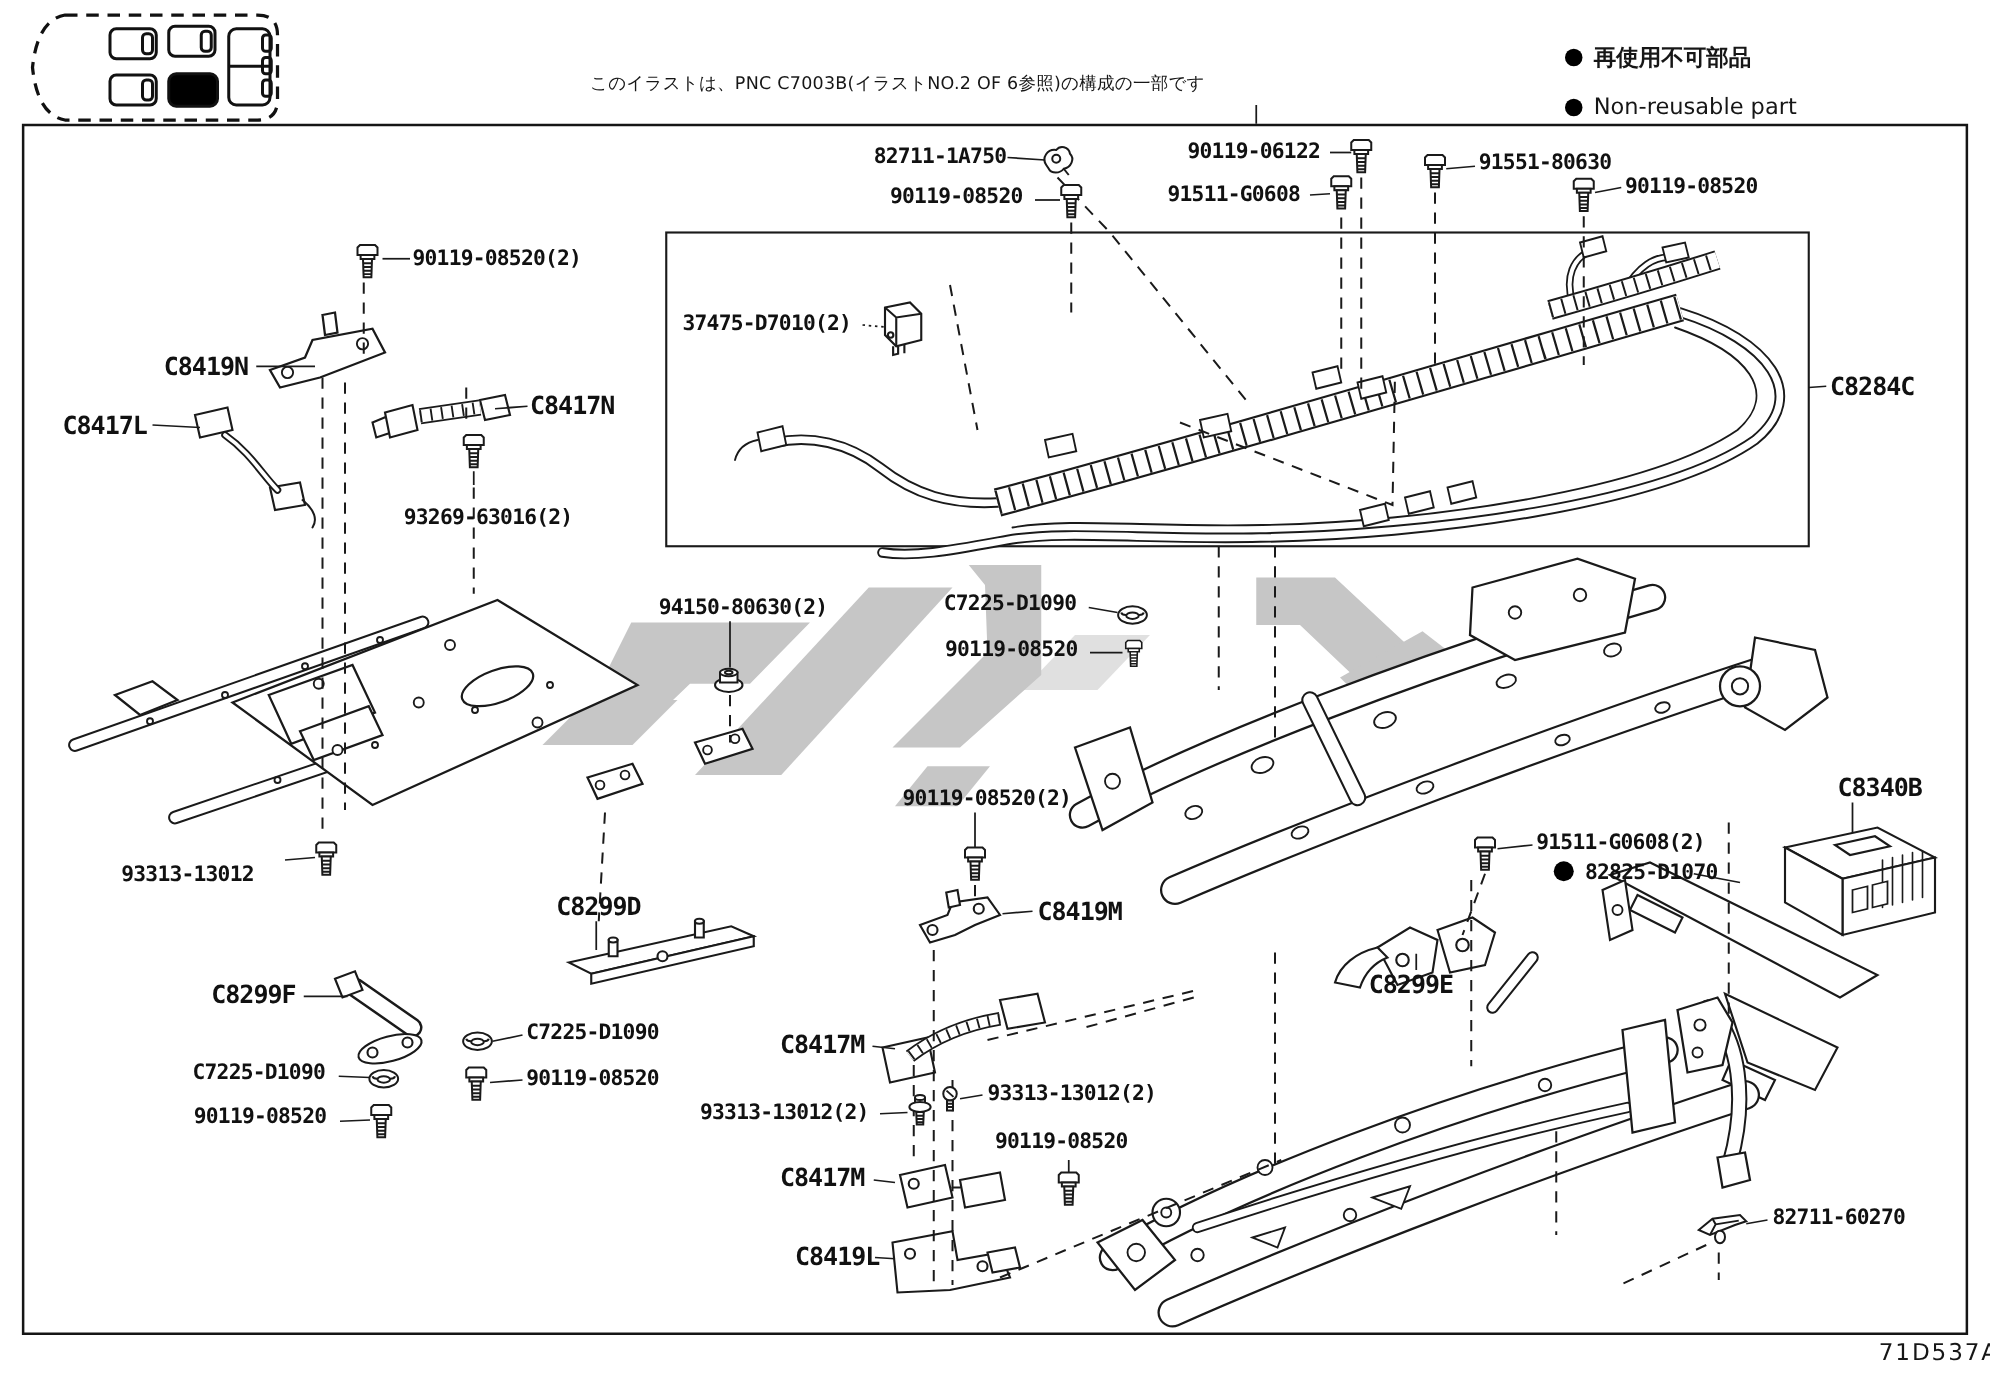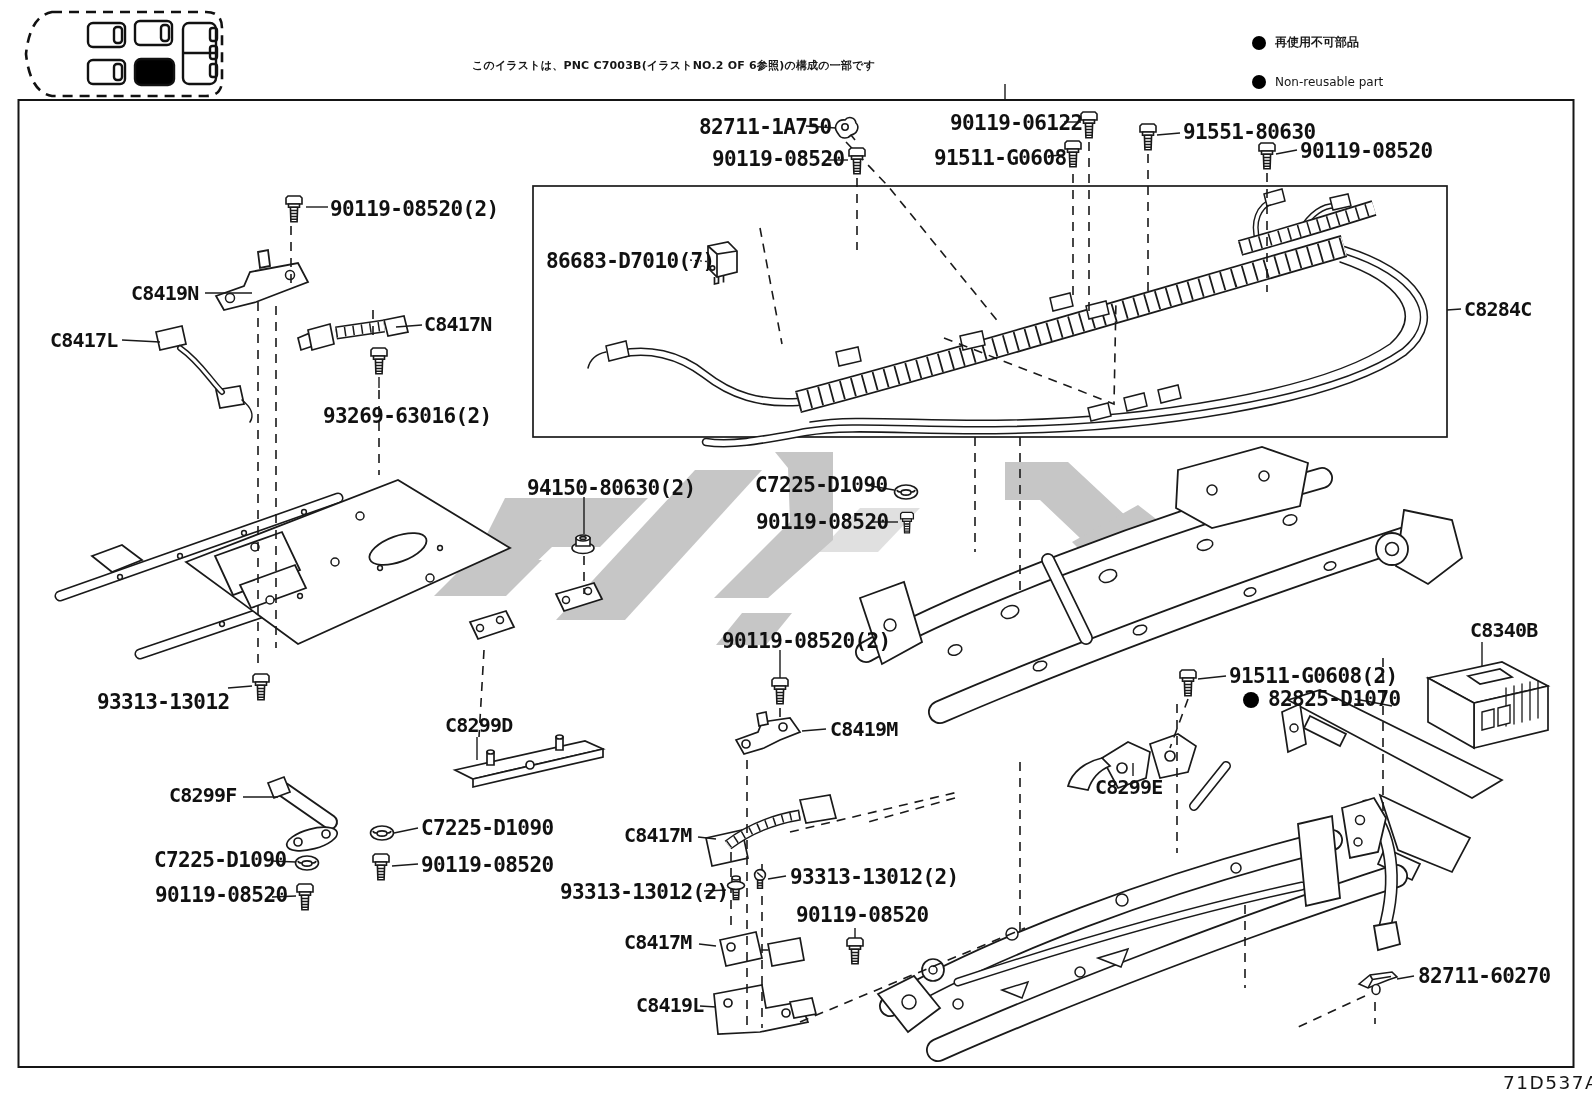--- a/index.html
+++ b/index.html
@@ -1,27 +1,27 @@
 <!DOCTYPE html>
 <html><head>
 <meta charset="utf-8">
 <style>
   html,body{margin:0;padding:0;}
   body{width:1592px;height:1099px;position:relative;background:#fff;color:#161616;
        font-family:"DejaVu Sans", sans-serif;overflow:hidden;}
   #art{position:absolute;left:0;top:0;}
   .plabel{position:absolute;font-family:"DejaVu Sans Mono", monospace;font-weight:700;
-          font-size:21px;letter-spacing:-0.6px;white-space:nowrap;line-height:1;color:#111;}
+          font-size:17px;letter-spacing:-0.6px;white-space:nowrap;line-height:1;color:#111;}
   .plabel.lg{font-size:20px;letter-spacing:-0.8px;}
   .ndot{display:inline-block;width:16px;height:16px;border-radius:50%;background:#000;
         margin-right:9px;vertical-align:-2px;}
-  #jp-note{position:absolute;left:472px;top:58px;font-size:11px;font-weight:700;
+  #jp-note{position:absolute;left:472px;top:58px;font-size:14px;font-weight:400;
            letter-spacing:0.2px;white-space:nowrap;}
   .legend-row{position:absolute;left:1252px;display:flex;align-items:center;gap:9px;
-              font-size:12px;white-space:nowrap;}
+              font-size:18px;white-space:nowrap;}
   .legend-dot{width:14px;height:14px;border-radius:50%;background:#000;flex:0 0 auto;}
   #legend-jp{top:34px;font-weight:600;}
   #legend-en{top:61px;margin-top:14px;}
   #footer-code{position:absolute;left:1503px;top:1072px;font-size:18.5px;letter-spacing:1.5px;}
 </style>
 </head>
 <body>
 
 <svg id="art" width="1592" height="1099" viewBox="0 0 1592 1099">
   <defs>
@@ -450,21 +450,21 @@
     <div class="plabel" style="left: 712px; top: 149px;">90119-08520</div>
     <div class="plabel" style="left: 950px; top: 113px;">90119-06122</div>
     <div class="plabel" style="left: 934px; top: 148px;">91511-G0608</div>
     <div class="plabel" style="left: 1183px; top: 122px;">91551-80630</div>
     <div class="plabel" style="left: 1300px; top: 141px;">90119-08520</div>
     <div class="plabel" style="left: 330px; top: 199px;">90119-08520(2)</div>
     <div class="plabel lg" style="left: 131px; top: 283px;">C8419N</div>
     <div class="plabel lg" style="left: 50px; top: 330px;">C8417L</div>
     <div class="plabel lg" style="left: 424px; top: 314px;">C8417N</div>
     <div class="plabel" style="left: 323px; top: 390px; margin-top: 16px;">93269-63016(2)</div>
-    <div class="plabel" style="left: 546px; top: 251px;">86683-D7010(7)</div>
+    <div class="plabel" style="left: 546px; top: 251px;">37475-D7010(2)</div>
     <div class="plabel lg" style="left: 1464px; top: 299px;">C8284C</div>
     <div class="plabel" style="left: 527px; top: 478px;">94150-80630(2)</div>
     <div class="plabel" style="left: 755px; top: 475px;">C7225-D1090</div>
     <div class="plabel" style="left: 756px; top: 512px;">90119-08520</div>
     <div class="plabel" style="left: 722px; top: 631px;">90119-08520(2)</div>
     <div class="plabel" style="left: 97px; top: 676px; margin-top: 16px;">93313-13012</div>
     <div class="plabel lg" style="left: 445px; top: 715px;">C8299D</div>
     <div class="plabel lg" style="left: 169px; top: 785px;">C8299F</div>
     <div class="plabel" style="left: 421px; top: 818px;">C7225-D1090</div>
     <div class="plabel" style="left: 421px; top: 855px;">90119-08520</div>

